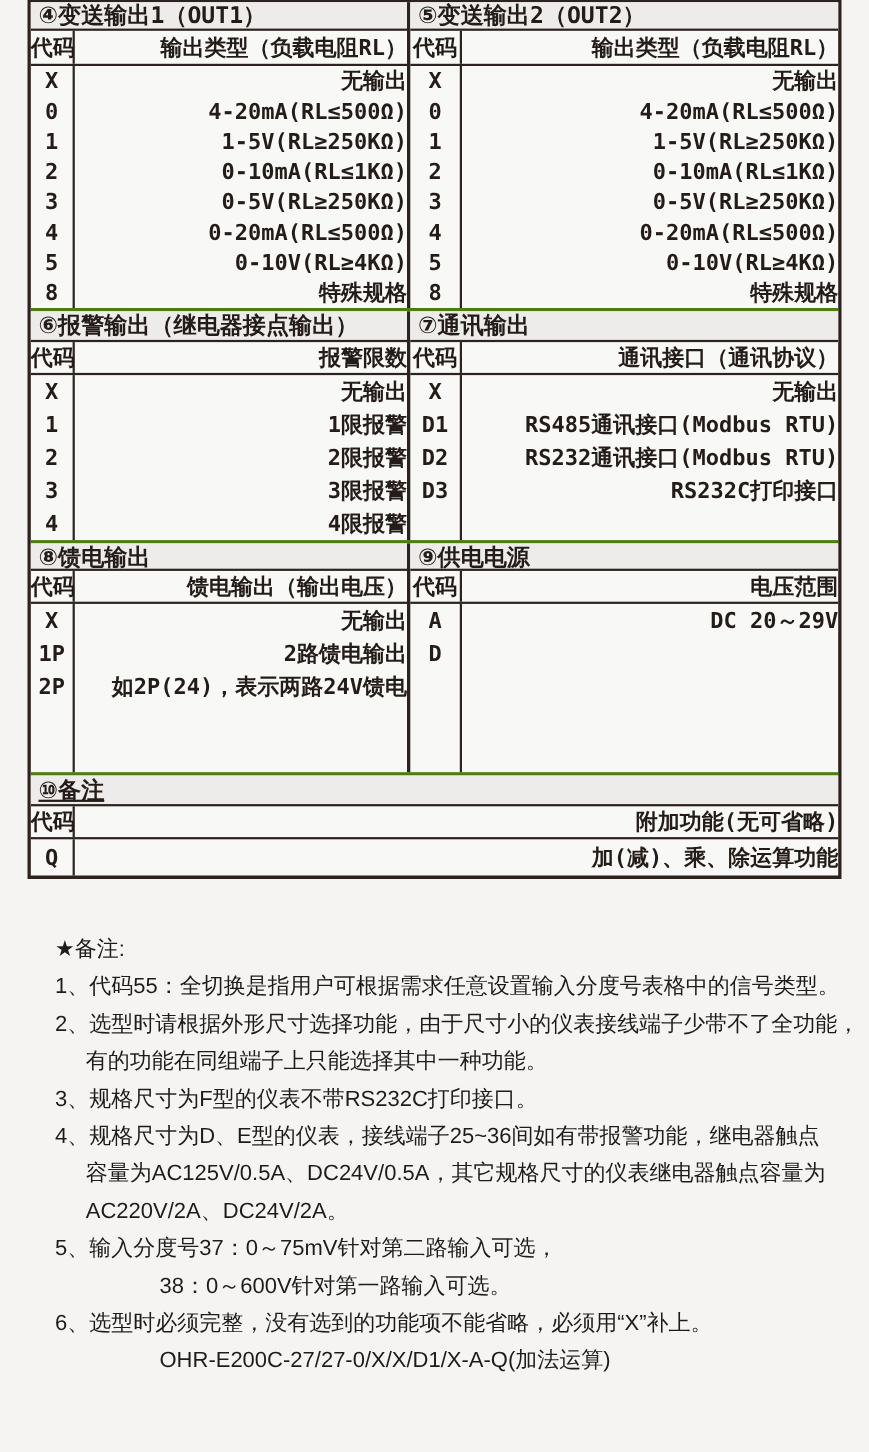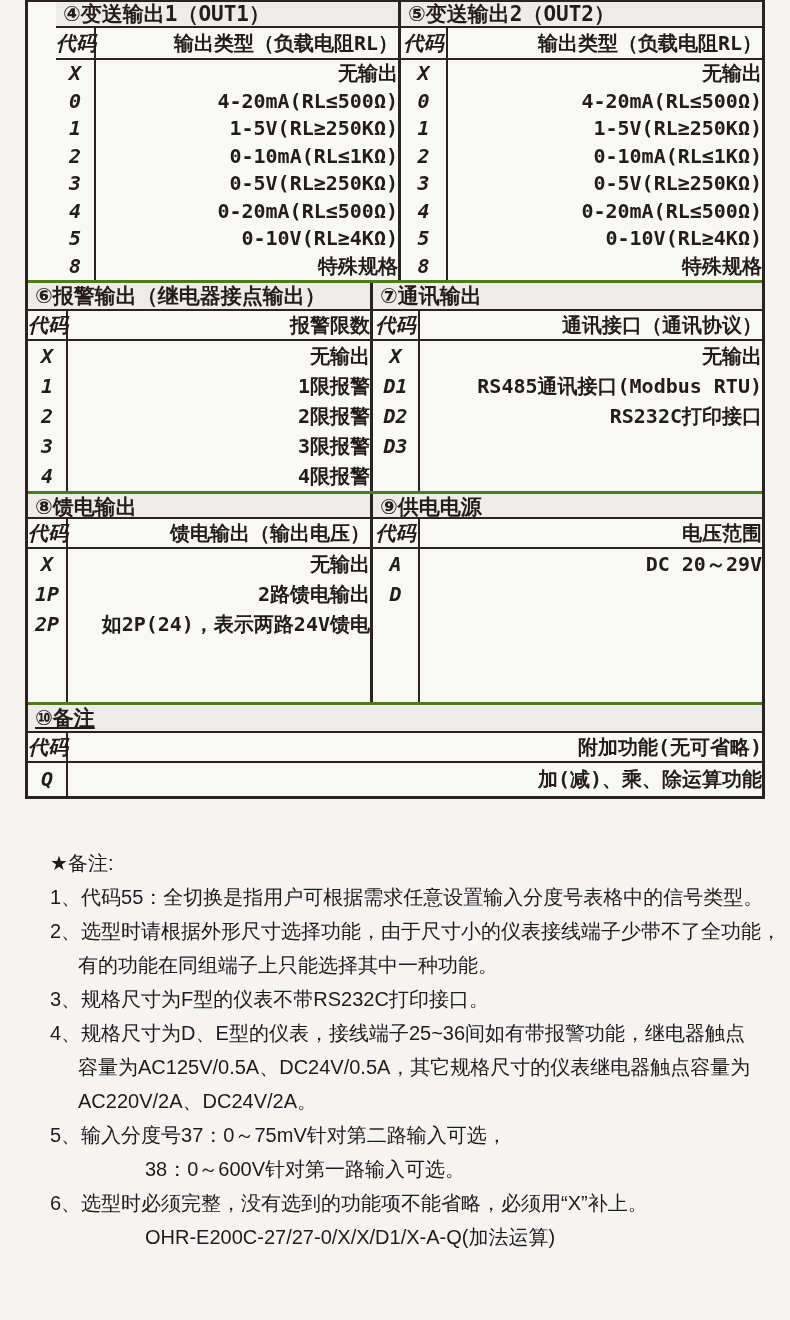--- a/index.html
+++ b/index.html
@@ -11,31 +11,31 @@
   }
   
   .spec-table {
     position:absolute; left:25px; top:0; width:740px;
     background:#f8f8f6;
     border:3px solid #2c221e; border-top-width:2px;
     font-family:"DejaVu Sans Mono","DejaVu Sans",monospace;
     font-weight:bold; font-size:20px; color:#231c18;
   }
   .grp { display:flex; border-top:3px solid #4d7c0f; }
-  .grp:first-child { border-top:0;padding-left:28px; }
+  .grp:first-child { border-top:0; }
   .half-l { width:345px; border-right:3px solid #2c221e; }
   .half-r { flex:1; min-width:0; }
   .full   { width:100%; }
   .sec-title {
     background:#edecea; border-bottom:2px solid #2c221e;
     padding-left:7px; white-space:nowrap; overflow:hidden;
     font-size:21px;
   }
   .sec-header { display:flex; border-bottom:2px solid #2c221e; white-space:nowrap; }
-  .code-col { width:40px; flex-shrink:0; border-right:2px solid #2c221e; text-align:center;font-style:italic; }
+  .code-col { width:40px; flex-shrink:0; border-right:2px solid #2c221e; text-align:center; }
   .half-r .code-col { width:47px; }
   .desc-col { flex:1; min-width:0; padding-left:9px; white-space:nowrap; overflow:hidden;text-align:right; }
   .sec-body { display:flex; }
   
   .grp-a .sec-title { height:26px; line-height:24px; }
   .grp-a .sec-header{ height:32px; line-height:30px; }
   .grp-a .sec-body  { height:220px; }
   .grp-a .row { height:27.5px; line-height:27.5px; }
   .grp-b .sec-title { height:28px; line-height:26px; }
   .grp-b .sec-header{ height:30px; line-height:28px; }
@@ -160,20 +160,21 @@
         <div class="sec-body">
           <div class="code-col">
             <div class="row">X</div>
             <div class="row">D1</div>
             <div class="row">D2</div>
             <div class="row">D3</div>
           </div>
           <div class="desc-col">
             <div class="row">无输出</div>
             <div class="row">RS485通讯接口(Modbus RTU)</div>
+            <div class="row">RS232通讯接口(Modbus RTU)</div>
             <div class="row">RS232C打印接口</div>
           </div>
         </div>
       </div>
     </div>
 
     <div class="grp grp-c">
       <div class="half-l">
         <div class="sec-title">⑧馈电输出</div>
         <div class="sec-header">

